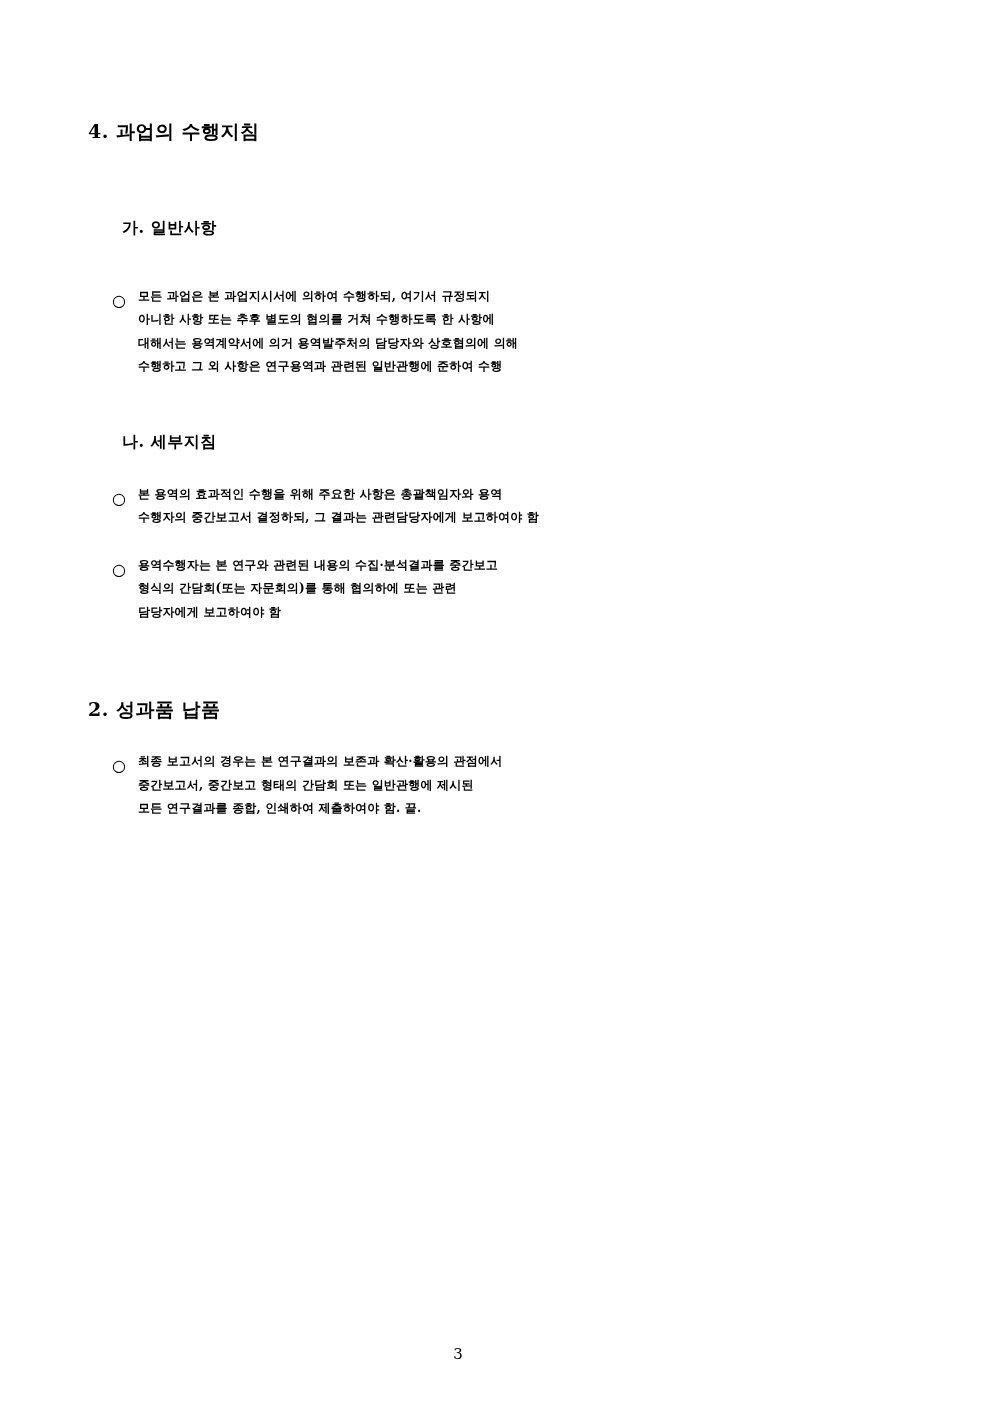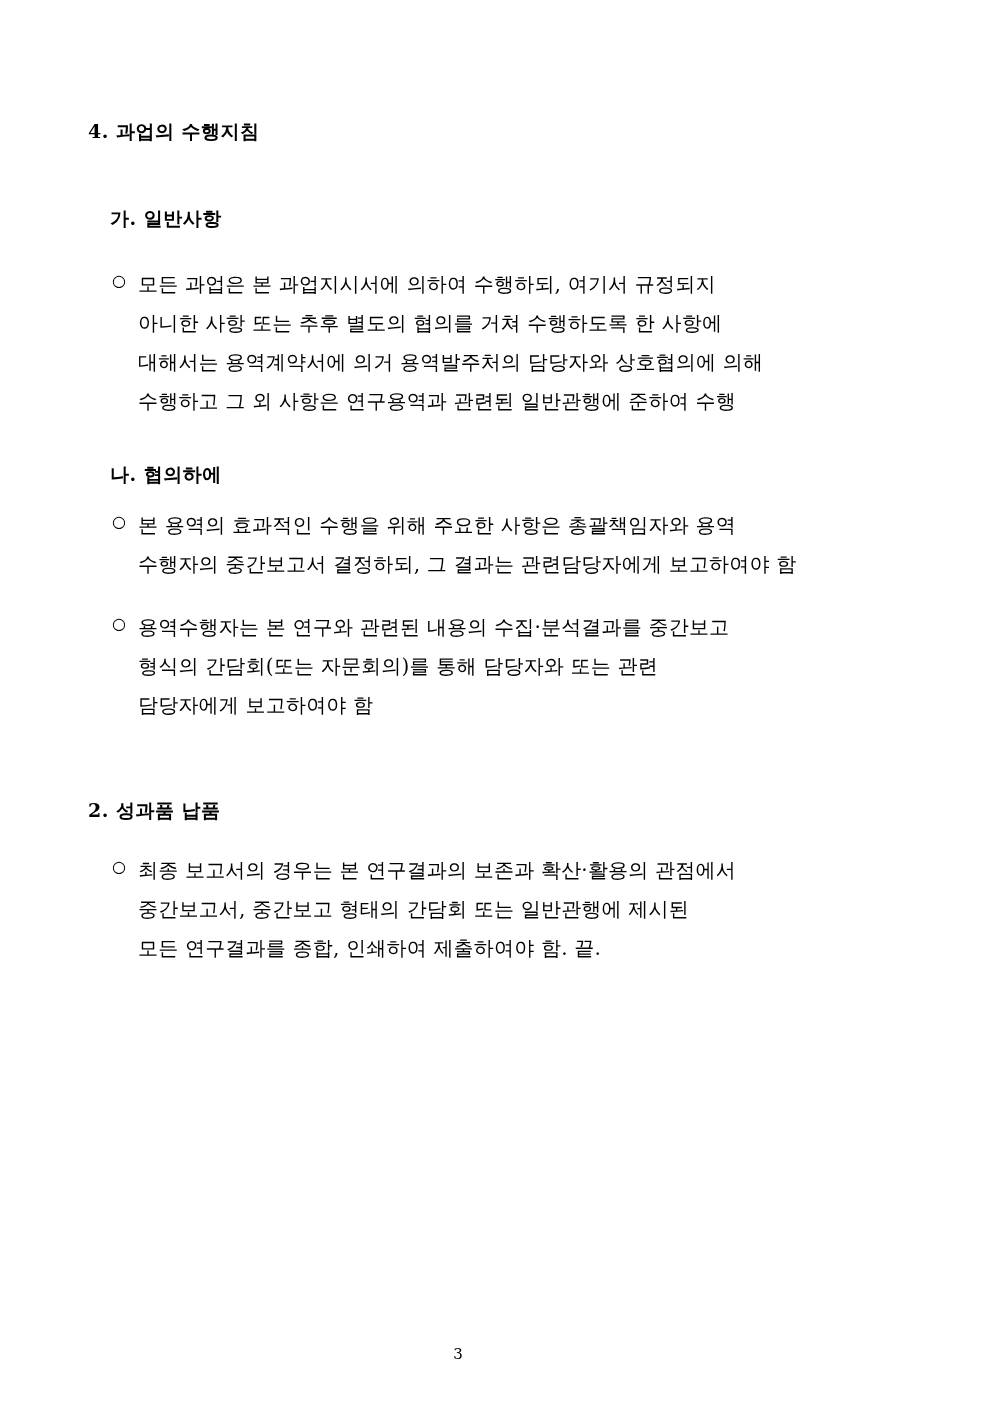--- a/index.html
+++ b/index.html
@@ -25,46 +25,47 @@
   }
 
   .h-section {
     font-size: 19px;
     font-weight: bold;
     letter-spacing: 0.5px;
     margin: 0 0 0 0;
     line-height: 1.4;
   }
   .h-sub {
-    font-size: 19px;
+    font-size: 16px;
     font-weight: bold;
     letter-spacing: 0.5px;
-    margin: 0;
+    margin: 12px;
     padding-left: 22px;
     line-height: 1.4;
   }
 
   .bullet-block {
     display: flex;
     align-items: flex-start;
     padding-left: 24px;
   }
   .bullet-mark {
     flex: 0 0 auto;
     width: 26px;
     font-size: 16px;
     line-height: 1.95;
     text-align: left;
   }
   .bullet-text {
     flex: 1 1 auto;
-    font-size: 20px;
+    font-size: 12px;
     line-height: 1.95;
     letter-spacing: 0.2px;
     white-space: pre-line;
+    font-weight: bold;
   }
 
   .sp-18 { height: 18px; }
   .sp-24 { height: 24px; }
   .sp-28 { height: 28px; }
   .sp-34 { height: 34px; }
   .sp-40 { height: 40px; }
   .sp-60 { height: 60px; }
   .sp-72 { height: 72px; }
 
@@ -95,36 +96,36 @@
     <div class="bullet-block">
       <span class="bullet-mark">○</span>
       <span class="bullet-text">모든 과업은 본 과업지시서에 의하여 수행하되, 여기서 규정되지
 아니한 사항 또는 추후 별도의 협의를 거쳐 수행하도록 한 사항에
 대해서는 용역계약서에 의거 용역발주처의 담당자와 상호협의에 의해
 수행하고 그 외 사항은 연구용역과 관련된 일반관행에 준하여 수행</span>
     </div>
 
     <div class="sp-40"></div>
 
-    <div class="h-sub">나. 협의하에</div>
+    <div class="h-sub">나. 세부지침</div>
 
     <div class="sp-18"></div>
 
     <div class="bullet-block">
       <span class="bullet-mark">○</span>
       <span class="bullet-text">본 용역의 효과적인 수행을 위해 주요한 사항은 총괄책임자와 용역
 수행자의 중간보고서 결정하되, 그 결과는 관련담당자에게 보고하여야 함</span>
     </div>
 
     <div class="sp-24"></div>
 
     <div class="bullet-block">
       <span class="bullet-mark">○</span>
       <span class="bullet-text">용역수행자는 본 연구와 관련된 내용의 수집·분석결과를 중간보고
-형식의 간담회(또는 자문회의)를 통해 담당자와 또는 관련
+형식의 간담회(또는 자문회의)를 통해 협의하에 또는 관련
 담당자에게 보고하여야 함</span>
     </div>
 
     <div class="sp-72"></div>
 
     <div class="h-section">2. 성과품 납품</div>
 
     <div class="sp-28"></div>
 
     <div class="bullet-block">

